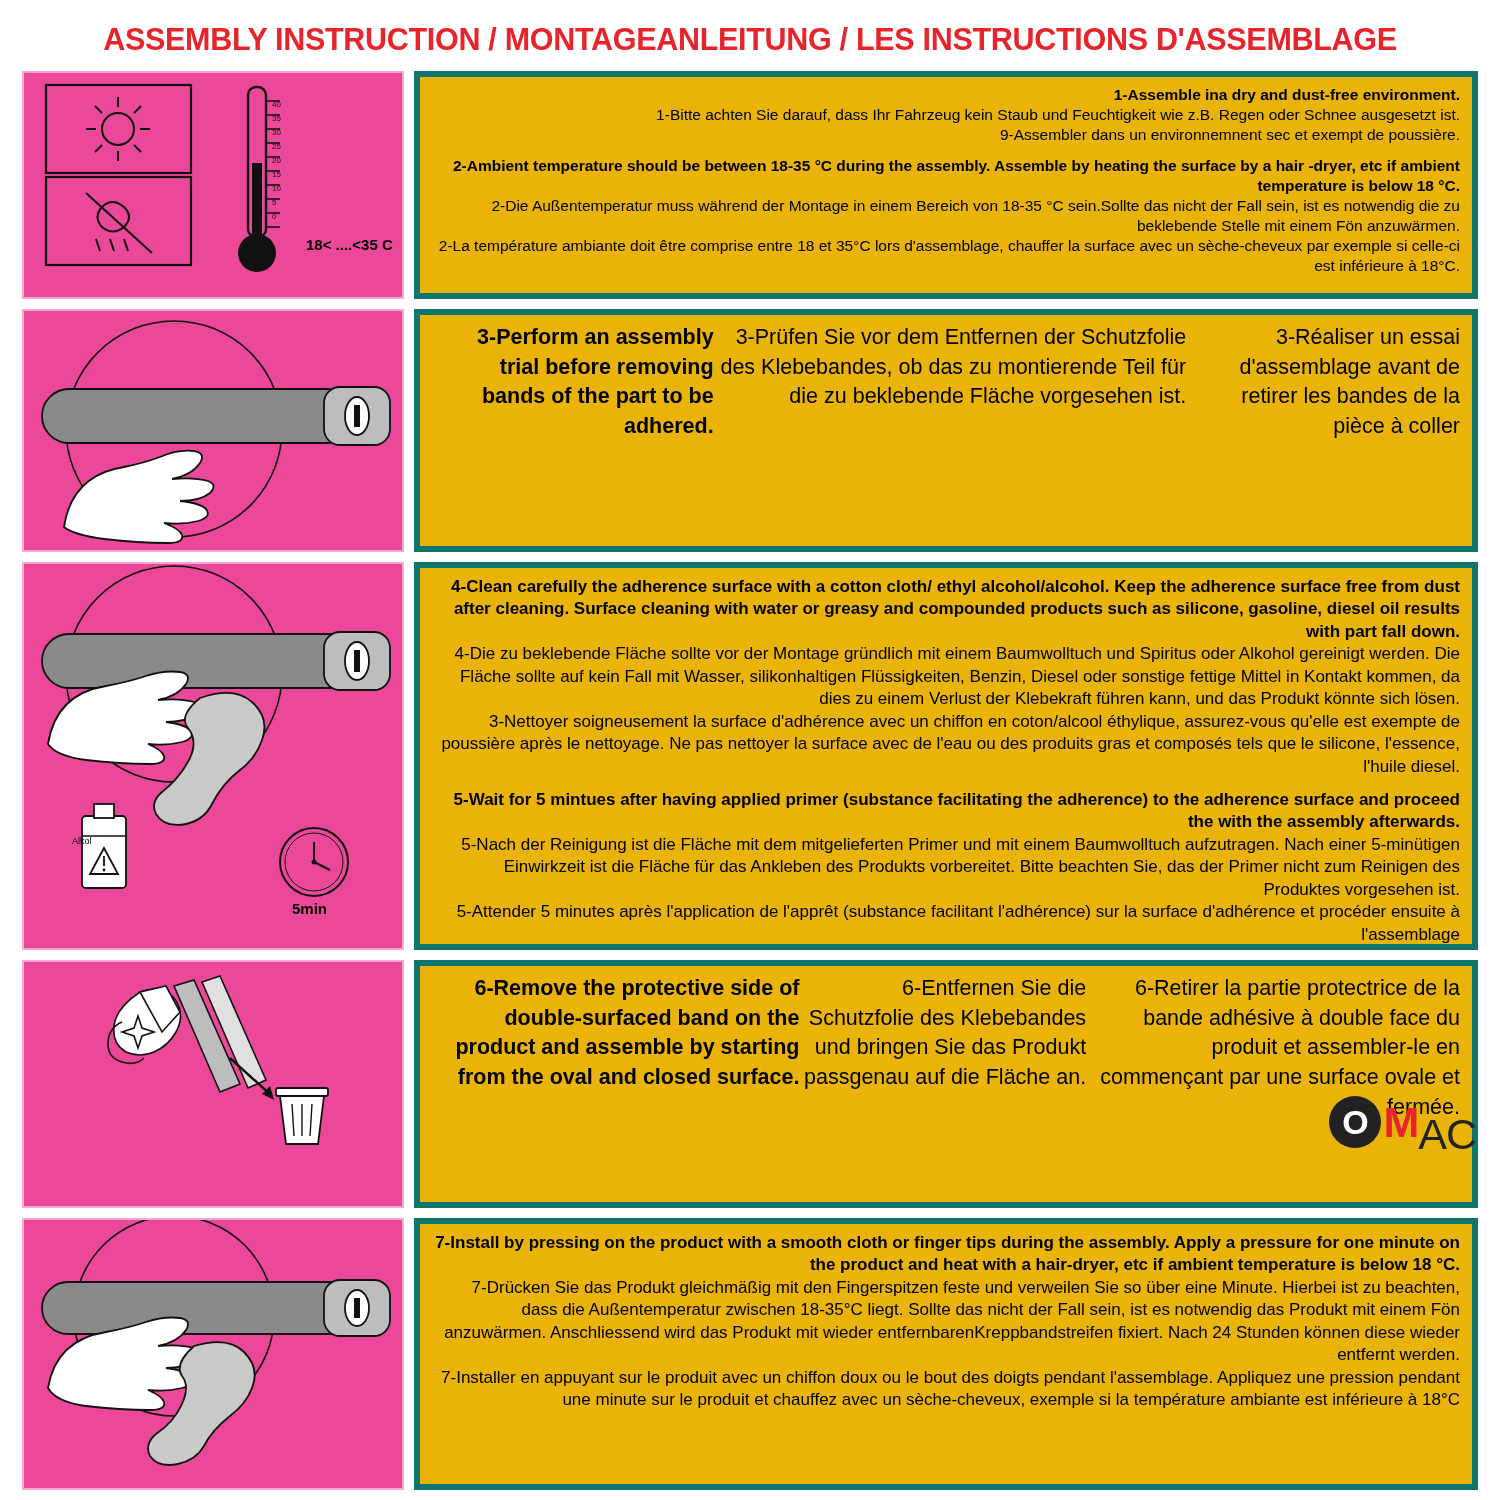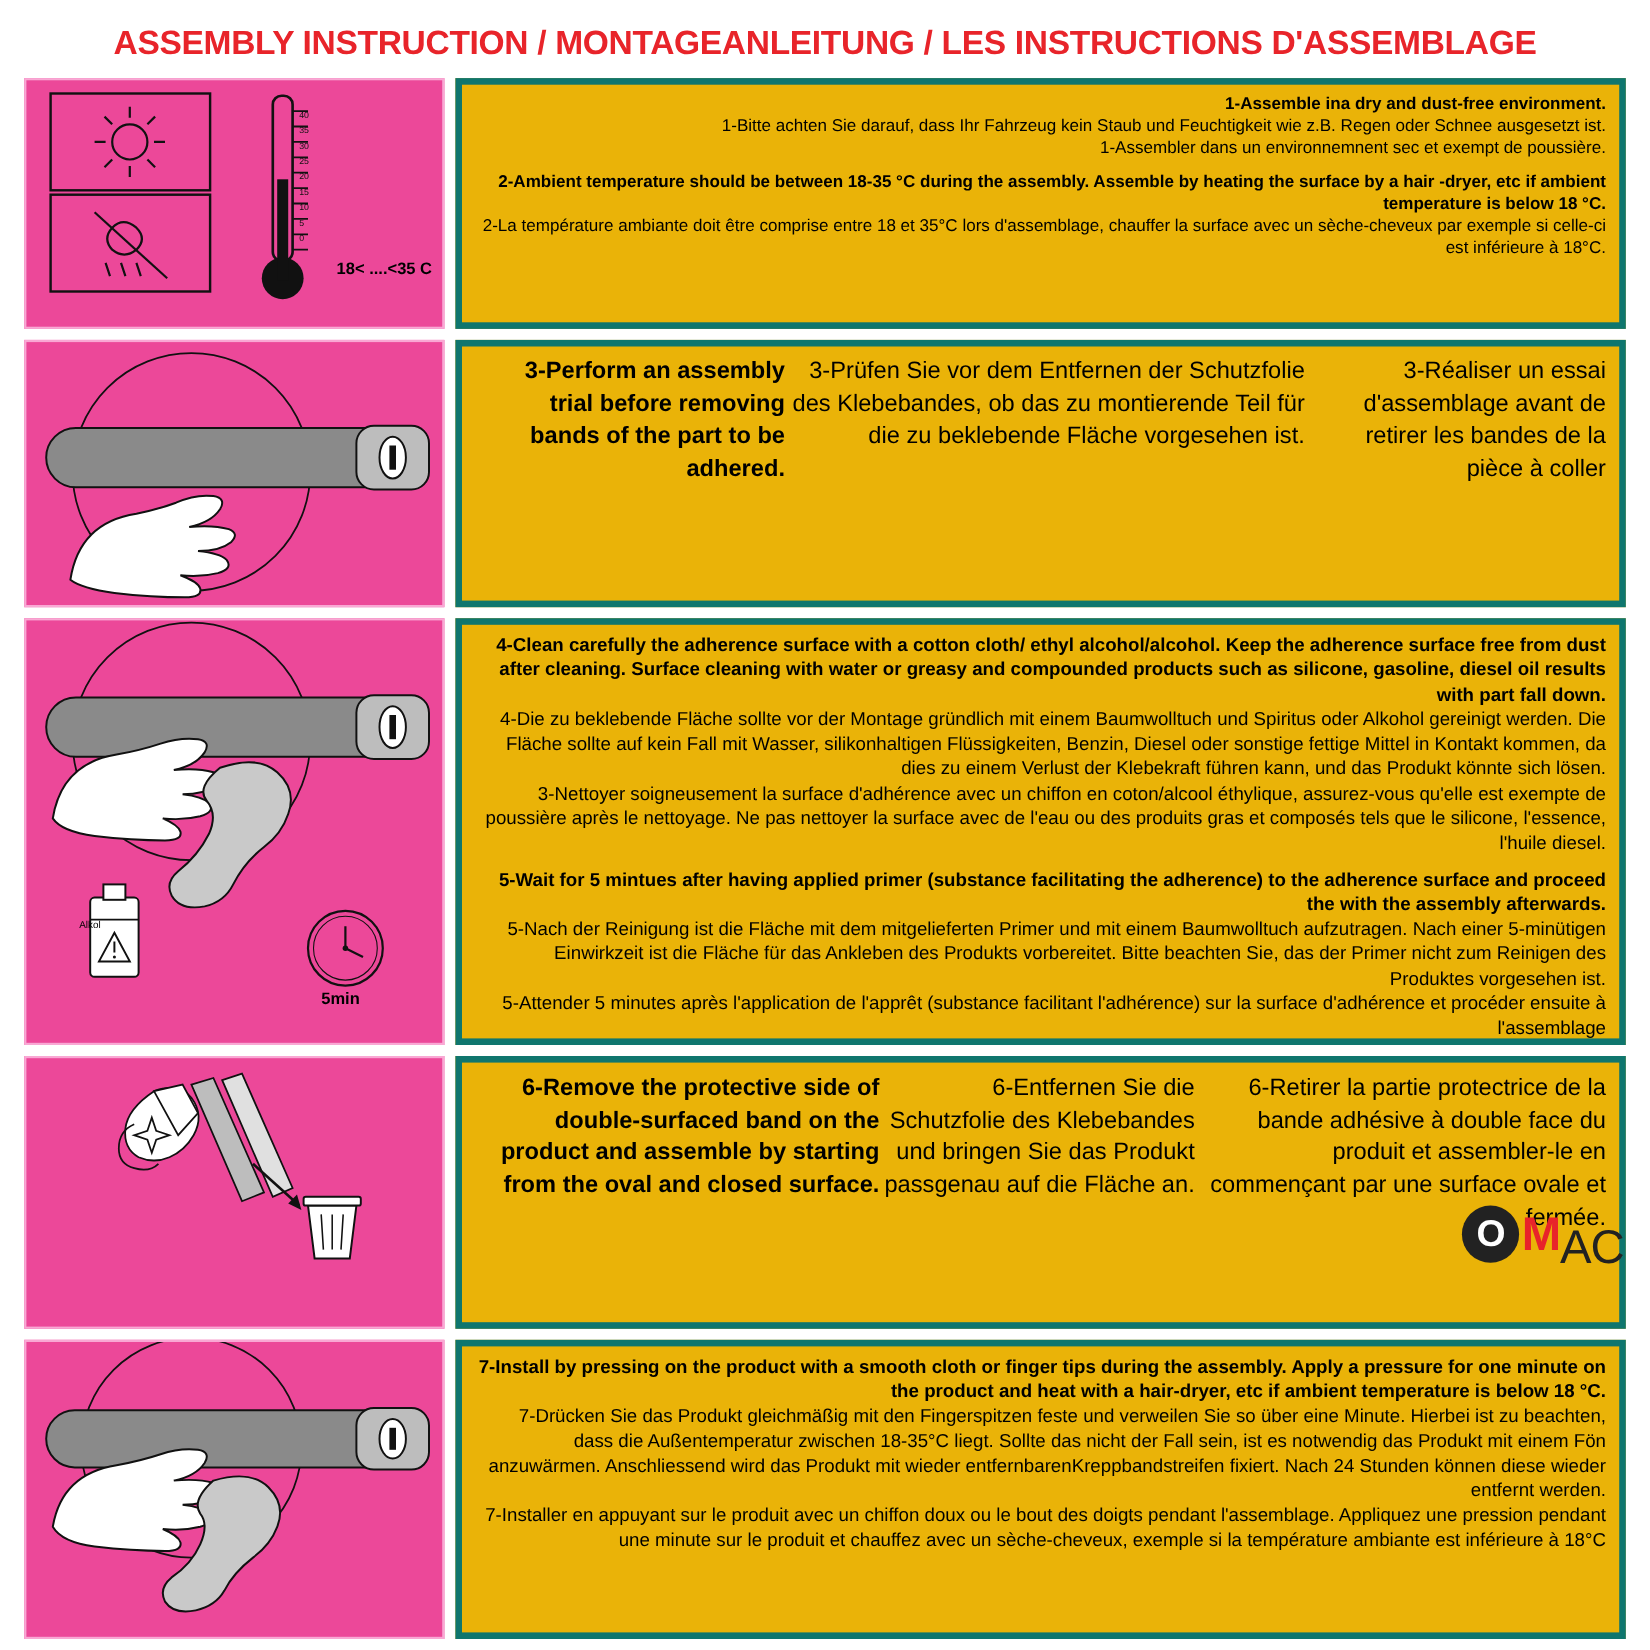--- a/index.html
+++ b/index.html
@@ -195,23 +195,24 @@
               <text x="248" y="132">5</text>
               <text x="248" y="146">0</text>
             </g>
           </g>
         </svg>
         <div class="thermo-label" style="left:282px; top:163px;">18&lt; ....&lt;35 C</div>
       </div>
       <div class="txt">
         <p class="t-sm b">1-Assemble ina dry and dust-free environment.</p>
         <p class="t-sm">1-Bitte achten Sie darauf, dass Ihr Fahrzeug kein Staub und Feuchtigkeit wie z.B. Regen oder Schnee ausgesetzt ist.</p>
-        <p class="t-sm">1-Assembler dans un environnemnent sec et exempt de poussière.</p>
+        <p class="t-sm">9-Assembler dans un environnemnent sec et exempt de poussière.</p>
         <div class="gap"></div>
         <p class="t-sm b">2-Ambient temperature should be between 18-35 °C  during the assembly. Assemble by heating the surface by a hair -dryer, etc if ambient temperature is below 18 °C.</p>
+        <p class="t-sm">2-Die Außentemperatur muss während der Montage in einem Bereich von 18-35 °C  sein.Sollte das nicht der Fall sein, ist es notwendig die zu beklebende Stelle mit einem Fön anzuwärmen.</p>
         <p class="t-sm">2-La température ambiante doit être comprise entre 18 et 35°C lors d'assemblage, chauffer la surface avec un sèche-cheveux par exemple si celle-ci est inférieure à 18°C.</p>
       </div>
     </div>
 
     <div class="row r2">
       <div class="fig">
         <svg width="378" height="239" viewBox="0 0 378 239">
           <circle cx="150" cy="118" r="108" fill="none" stroke="#111" stroke-width="1.6"></circle>
           <rect x="18" y="78" width="330" height="54" rx="27" fill="#8a8a8a" stroke="#111" stroke-width="1.8"></rect>
           <rect x="300" y="76" width="66" height="58" rx="16" fill="#bdbdbd" stroke="#111" stroke-width="1.8"></rect>

